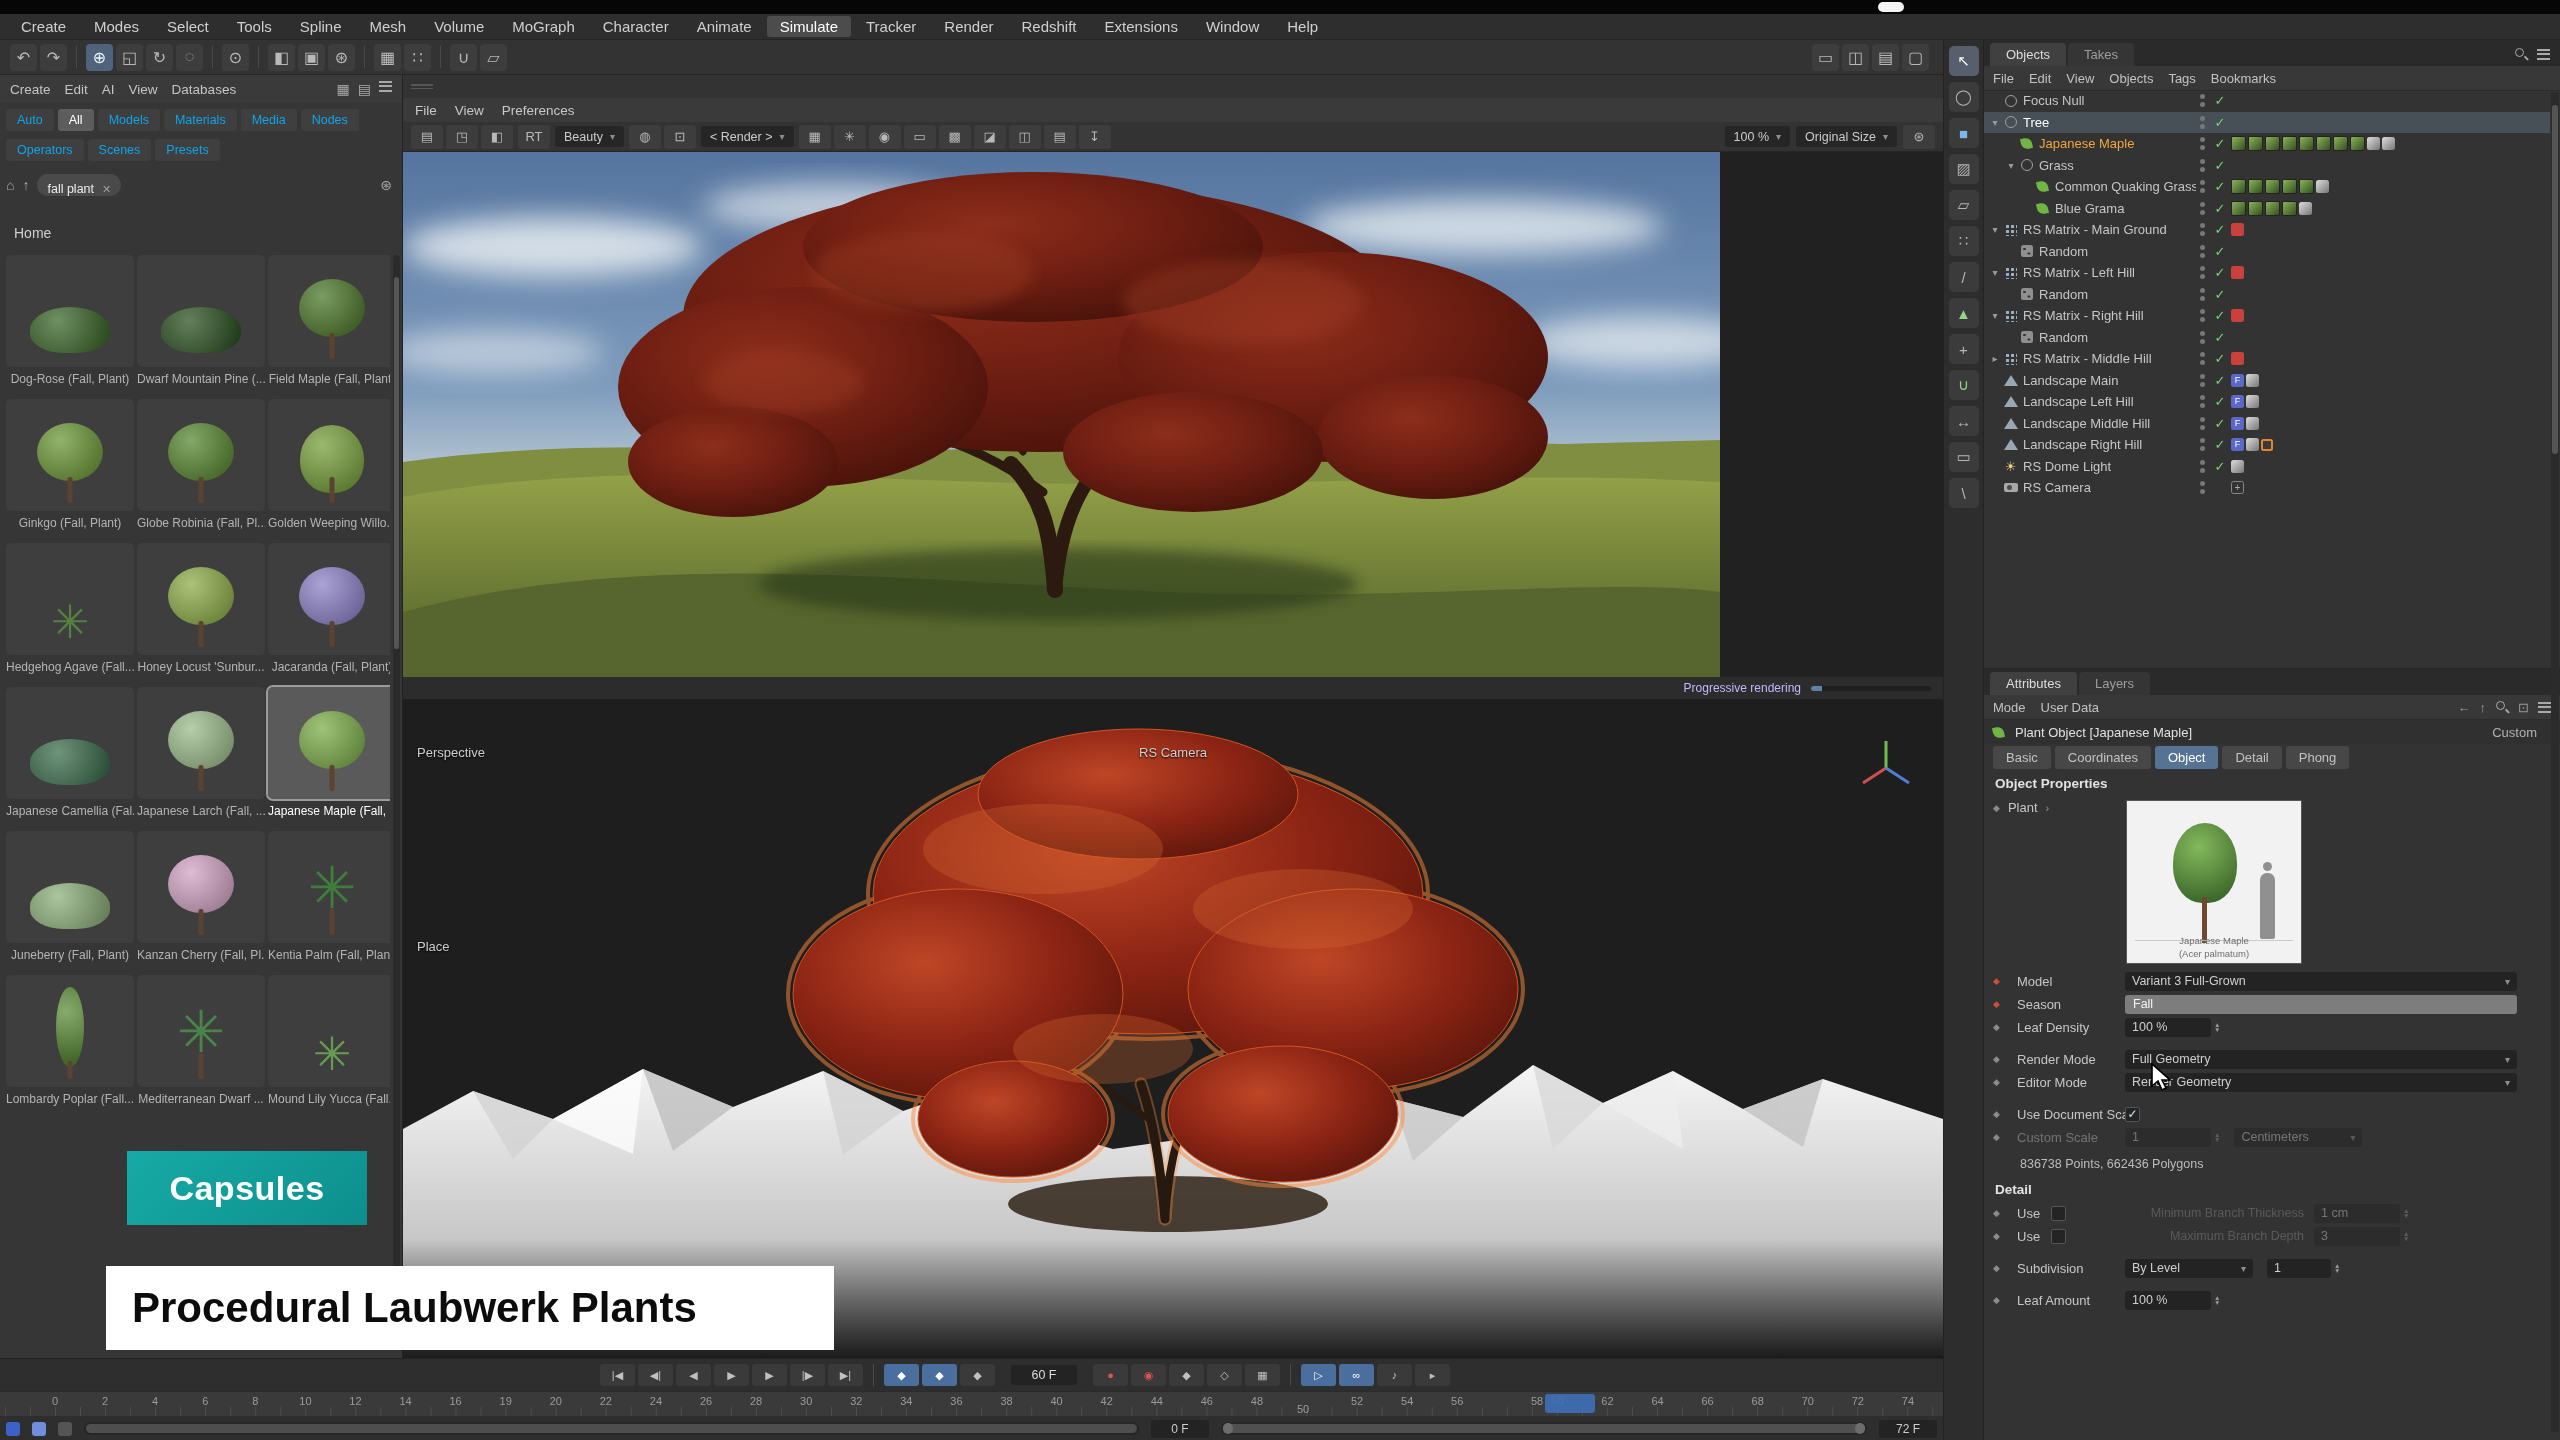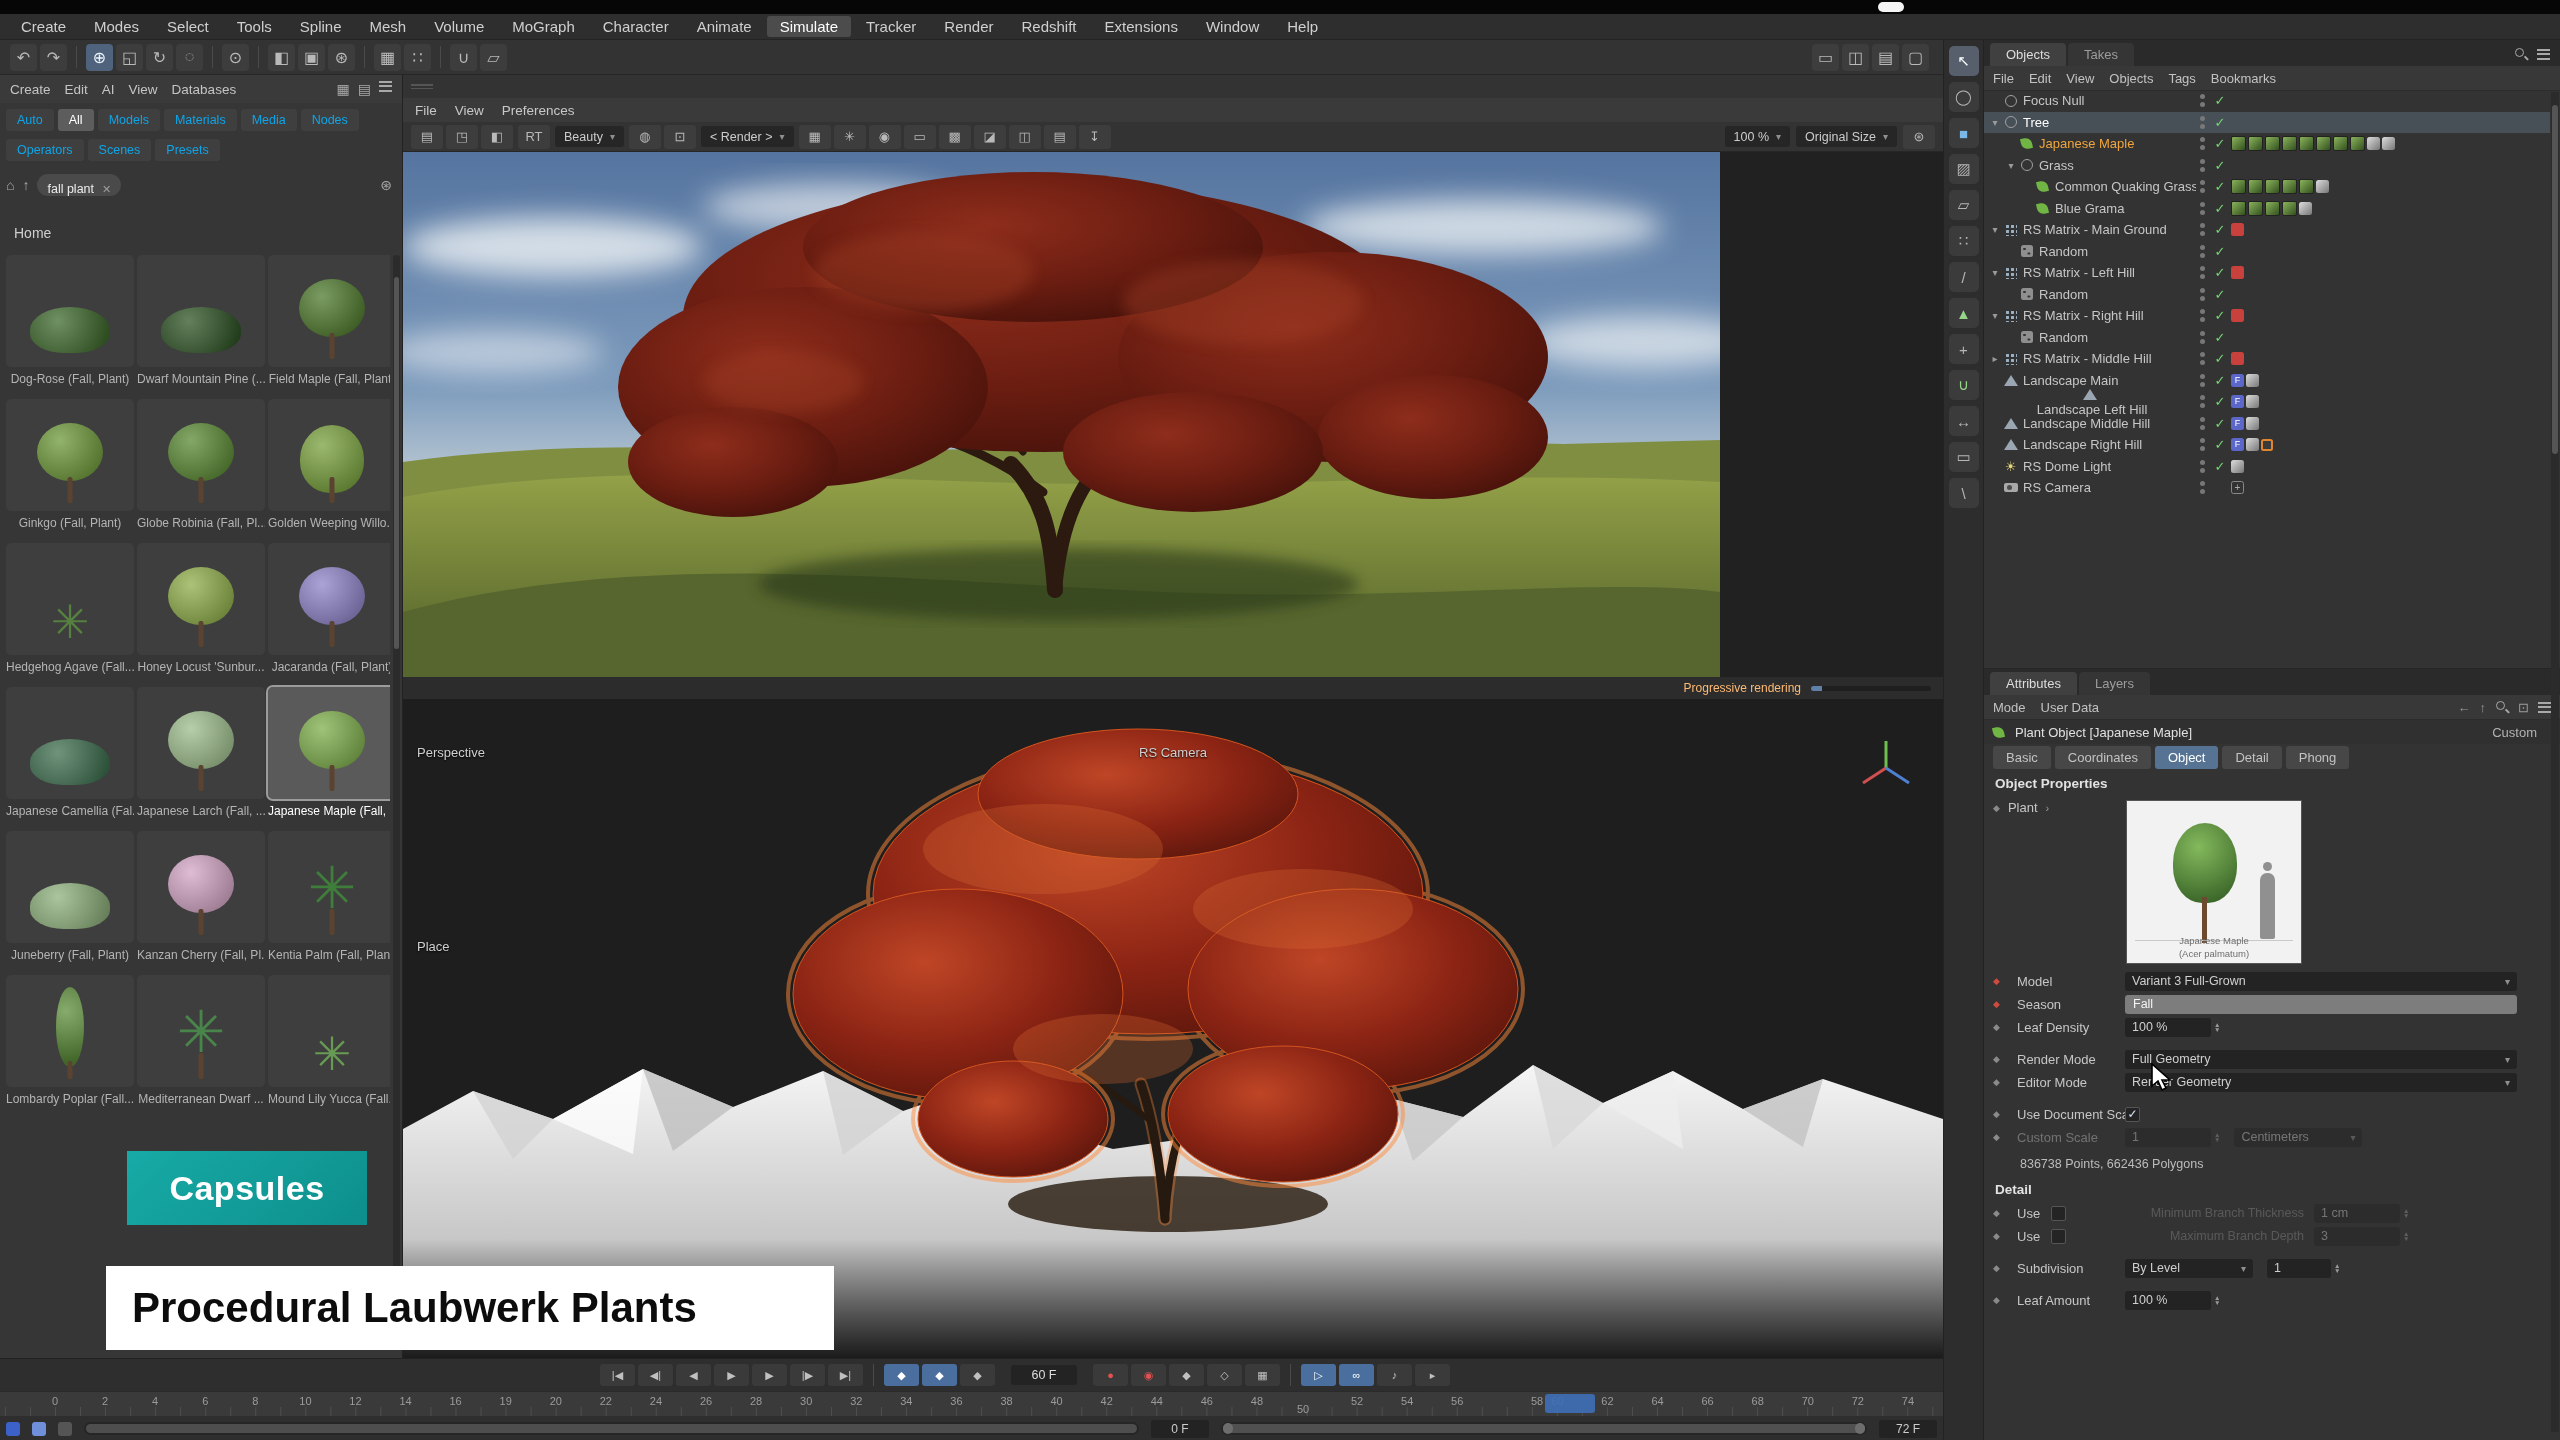--- a/index.html
+++ b/index.html
@@ -66,21 +66,21 @@
   .irow{display:flex;gap:3px;align-items:center}
   .vbtn{min-width:24px;height:24px;border-radius:3px;background:#3d3d3d;color:#b9b9b9;font-size:13px;
     display:flex;align-items:center;justify-content:center;padding:0 4px;flex:none}
   .vdd{height:21px;background:#262626;border-radius:3px;display:flex;align-items:center;gap:7px;padding:0 9px;
     font-size:12.5px;color:#ccc;flex:none}
   .vdd .arr{color:#8f8f8f;font-size:10px}
   .vright{margin-left:auto;display:flex;gap:6px;align-items:center}
   .render-wrap{position:absolute;left:0;top:77px;width:100%;height:525px;background:#212121}
   #render-svg{position:absolute;left:0;top:0;width:1317px;height:525px;display:block}
   .progressive{position:absolute;left:0;top:602px;width:100%;height:22px;background:#2c2c2c;display:flex;
-    align-items:center;justify-content:flex-end;gap:10px;padding-right:12px;font-size:12px;color:#fdba74;box-sizing:border-box}
+    align-items:center;justify-content:flex-end;gap:10px;padding-right:12px;font-size:12px;color:#c4b5fd;box-sizing:border-box}
   .pbar{width:120px;height:5px;background:#1f1f1f;border-radius:3px;overflow:hidden}
   .pbar i{display:block;width:9%;height:100%;background:#5f81a8}
   .persp{position:absolute;left:0;top:624px;width:100%;height:659px;background:#1c1c1c;overflow:hidden}
   #persp-svg{position:absolute;left:0;top:0;width:100%;height:100%}
   .vp-label{position:absolute;font-size:13px;color:#cfcfcf;text-shadow:0 1px 2px #000}
   .persp-label{left:14px;top:46px}
   .cam-label{left:50%;top:46px;transform:translateX(-50%)}
   .place-label{left:14px;top:240px}
   .gizmo{position:absolute;right:22px;top:34px}
 
@@ -994,21 +994,21 @@
             <i></i>
             <i></i>
           </span>
           <span class="o-check">✓</span>
           <span class="o-chips">
             <span class="chip-f">F</span>
             <span class="chip-g"></span>
           </span>
         </div>
         <div class="orow">
-          <span class="o-left" style="padding-left: 4px; flex-direction: column;">
+          <span class="o-left" style="padding-left: 4px;">
             <span class="o-arrow"></span>
             <span class="o-icon">
               <span class="oi-landscape"></span>
             </span>
             <span class="o-label">Landscape Left Hill</span>
           </span>
           <span class="o-dots">
             <i></i>
             <i></i>
           </span>

